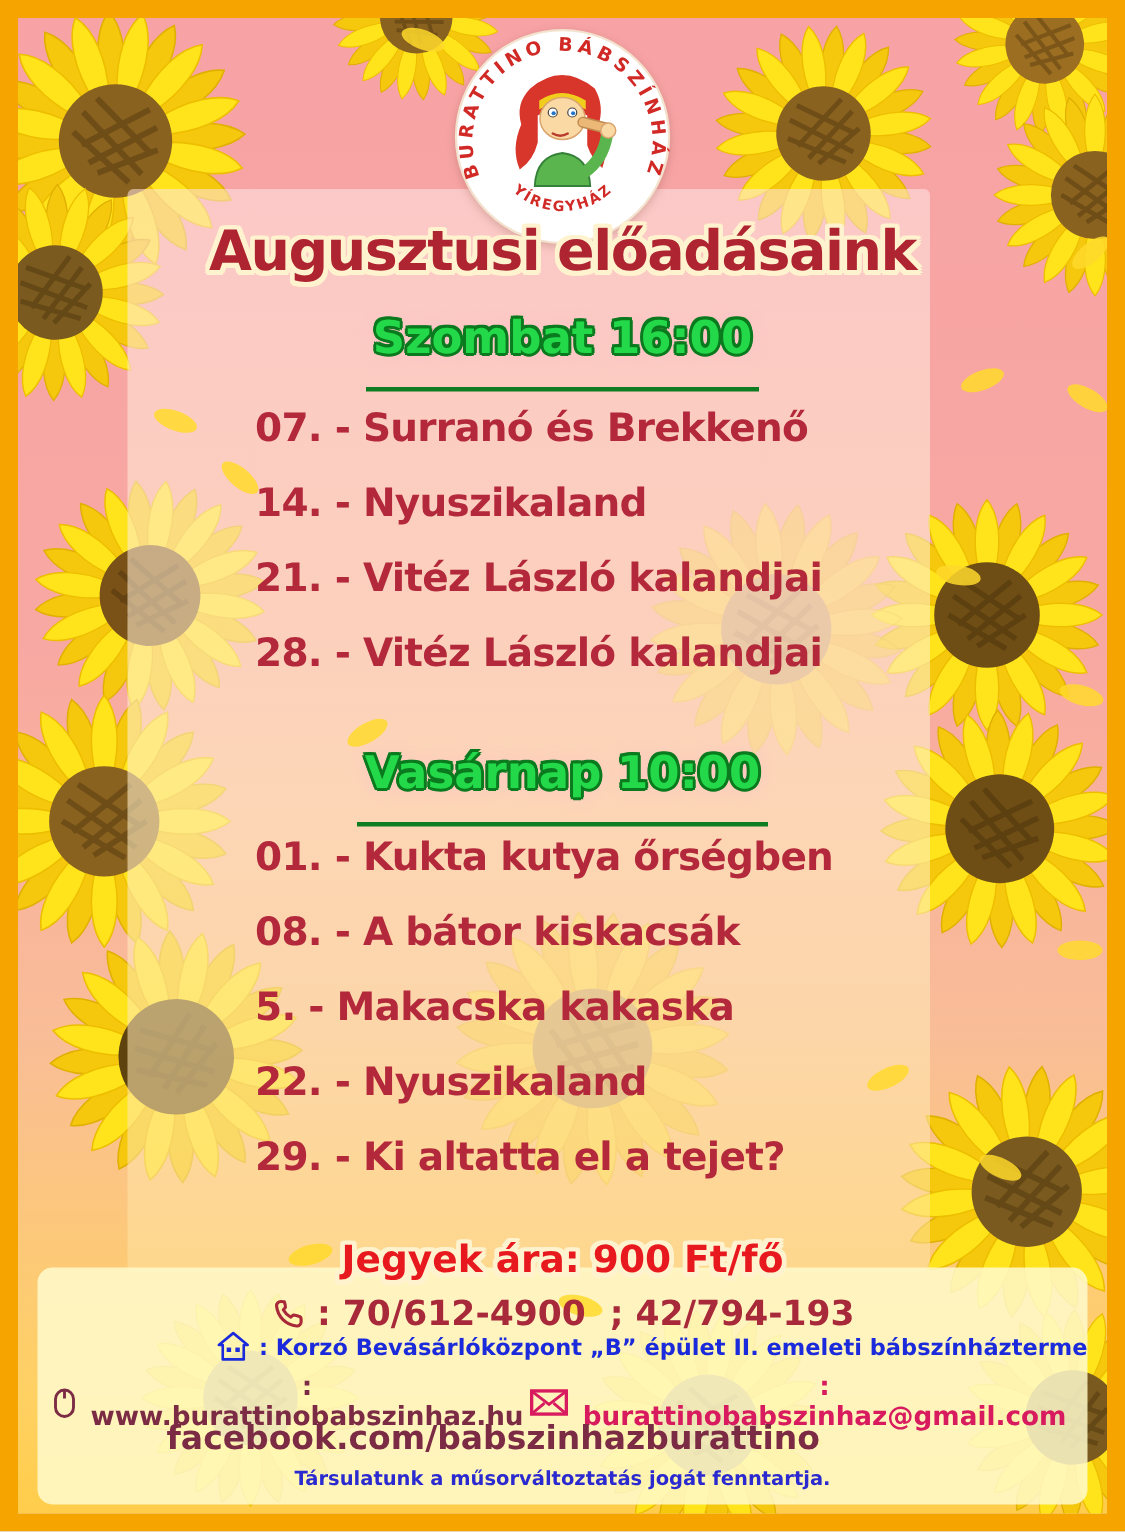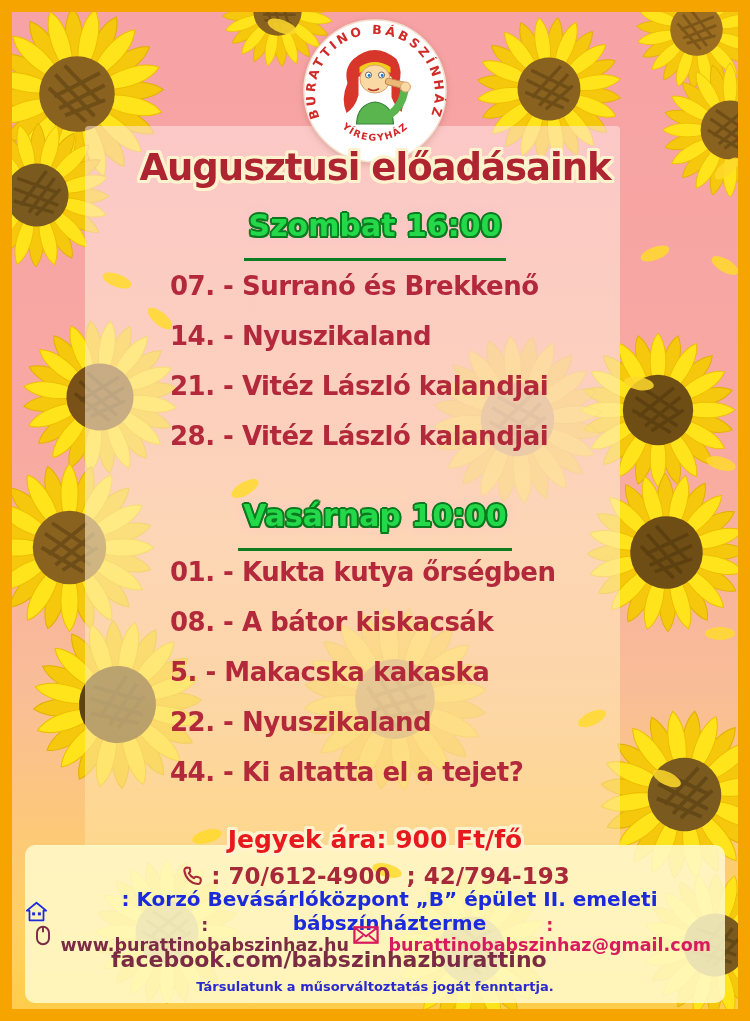--- a/index.html
+++ b/index.html
@@ -31,21 +31,21 @@
   .hdr{position:absolute;left:0;width:100%;font-size:30px;color:#23D94A;}
   .hdr span{display:inline-block;border-bottom:3.5px solid #0E7D22;padding:0 5px 15px;}
   .hdr1{top:196px;} .hdr2{top:486px;}
   .showlist{position:absolute;left:158px;text-align:left;color:#B3293B;font-size:26px;letter-spacing:-.5px;}
   .list1{top:252px;} .list2{top:538px;}
   .showlist div{height:50px;line-height:44px;}
   .price{position:absolute;top:796px;left:0;width:100%;font-size:25px;color:#E8191E;margin-top:17px;}
 
   .phone-line{position:absolute;top:6px;left:0;width:100%;display:flex;justify-content:center;align-items:center;gap:6px;color:#A8293A;font-size:23px;margin-top:12px;}
   .phone-line .txt{white-space:pre;}
-  .address-line{position:absolute;top:42px;left:0;width:100%;display:flex;justify-content:center;align-items:center;gap:6px;color:#1B2BDC;font-size:20px;}
+  .address-line{position:absolute;top:42px;left:0;width:100%;display:flex;justify-content:flex-end;align-items:center;gap:6px;color:#1B2BDC;font-size:15px;}
   .contact-row{position:absolute;top:70px;left:0;width:100%;display:flex;justify-content:flex-start;align-items:center;padding:0 10px;box-sizing:border-box;}
   .website-line{display:flex;align-items:center;gap:5px;color:#7C2B45;font-size:17.5px;}
   .email-line{display:flex;align-items:center;gap:5px;color:#D81B5E;font-size:17.5px;}
   .facebook-line{position:absolute;top:102px;left:86px;color:#7C2B45;font-size:22px;}
   .disclaimer{position:absolute;top:134px;left:0;width:100%;text-align:center;color:#2A2AD0;font-size:13px;}
   .icn{display:inline-flex;align-items:center;}
 </style>
 </head>
 <body>
 
@@ -231,21 +231,21 @@
       <div>21. - Vitéz László kalandjai</div>
       <div>28. - Vitéz László kalandjai</div>
     </div>
 
     <div class="hdr hdr2 o-green"><span>Vasárnap 10:00</span></div>
     <div class="showlist list2">
       <div>01. - Kukta kutya őrségben</div>
       <div>08. - A bátor kiskacsák</div>
       <div>5. - Makacska kakaska</div>
       <div>22. - Nyuszikaland</div>
-      <div>44. - Ki altatta el a tejet?</div>
+      <div>29. - Ki altatta el a tejet?</div>
     </div>
 
     <div class="price o-cream">Jegyek ára: 900 Ft/fő</div>
 
     <div style="position:absolute;left:13px;top:833px;width:700px;height:158px">
 
       <div class="phone-line">
         <span class="icn">
           <svg viewBox="0 0 24 24" width="25" height="25">
               <path d="M7 3.5C5.3 3.5 4 4.8 4.2 6.4c.7 6.8 6 12.1 12.8 12.8 1.6.2 2.9-1.1 2.9-2.8v-1.6c0-.9-.6-1.7-1.5-1.9l-2.3-.6c-.7-.2-1.5 0-2 .5l-.8.8c-2-1.1-3.7-2.8-4.8-4.8l.8-.8c.5-.5.7-1.3.5-2l-.6-2.3C9.1 4.1 8.3 3.5 7.4 3.5z" fill="none" stroke="currentColor" stroke-width="2" stroke-linejoin="round"></path>

